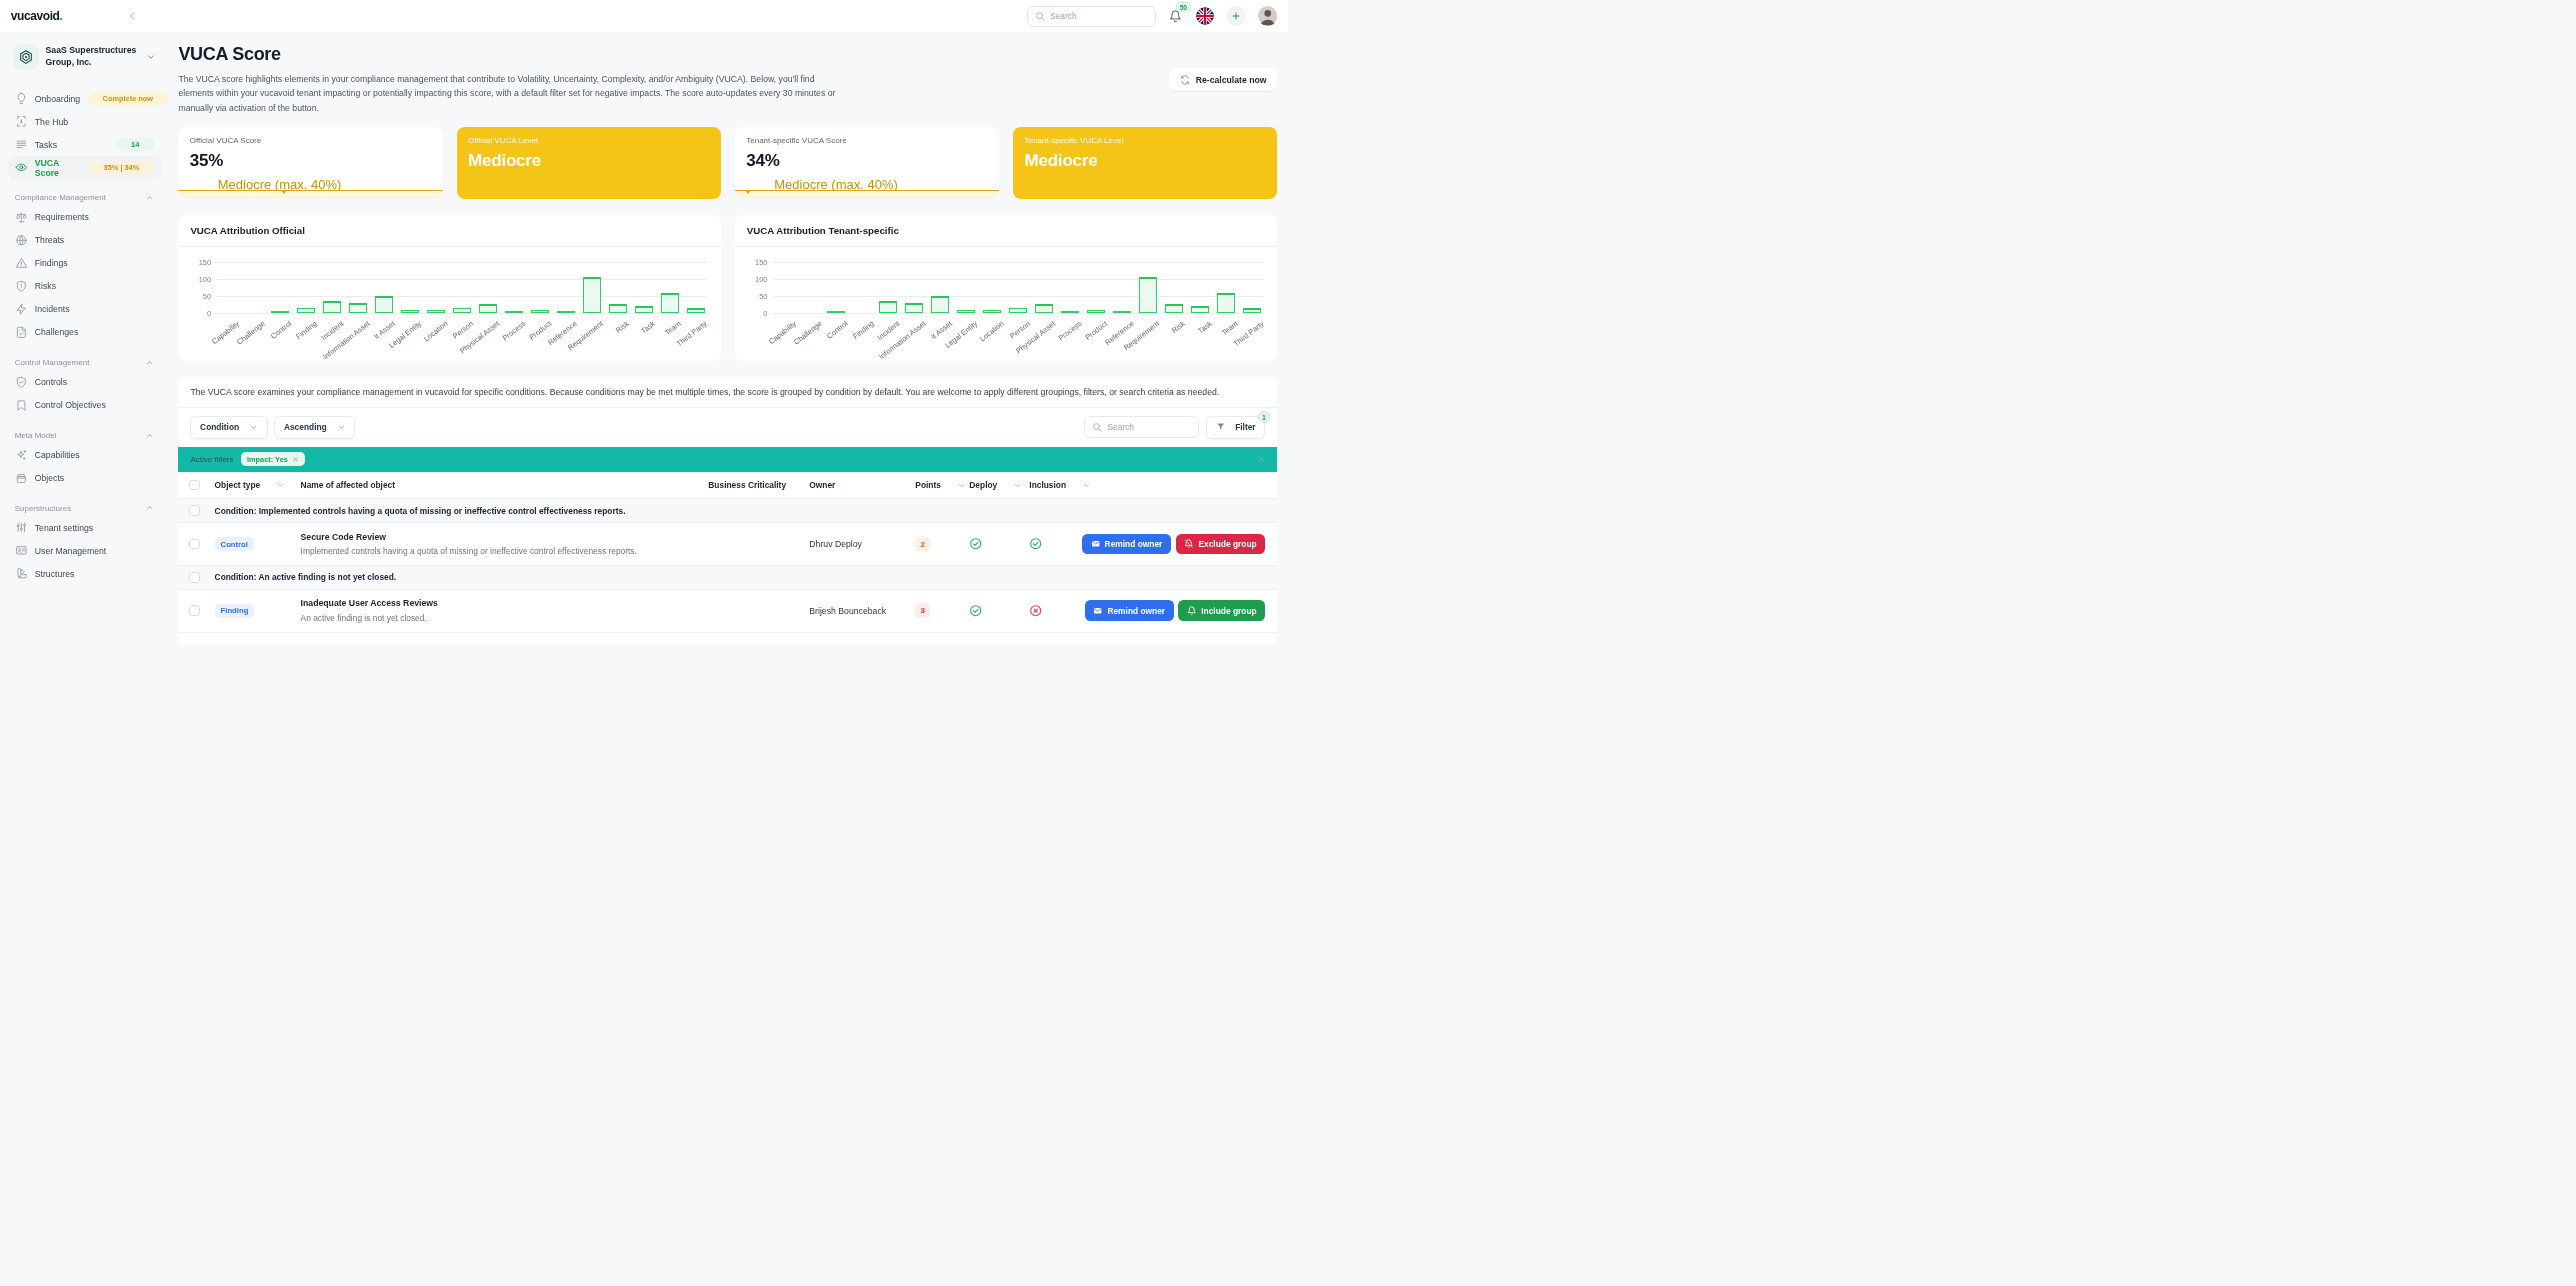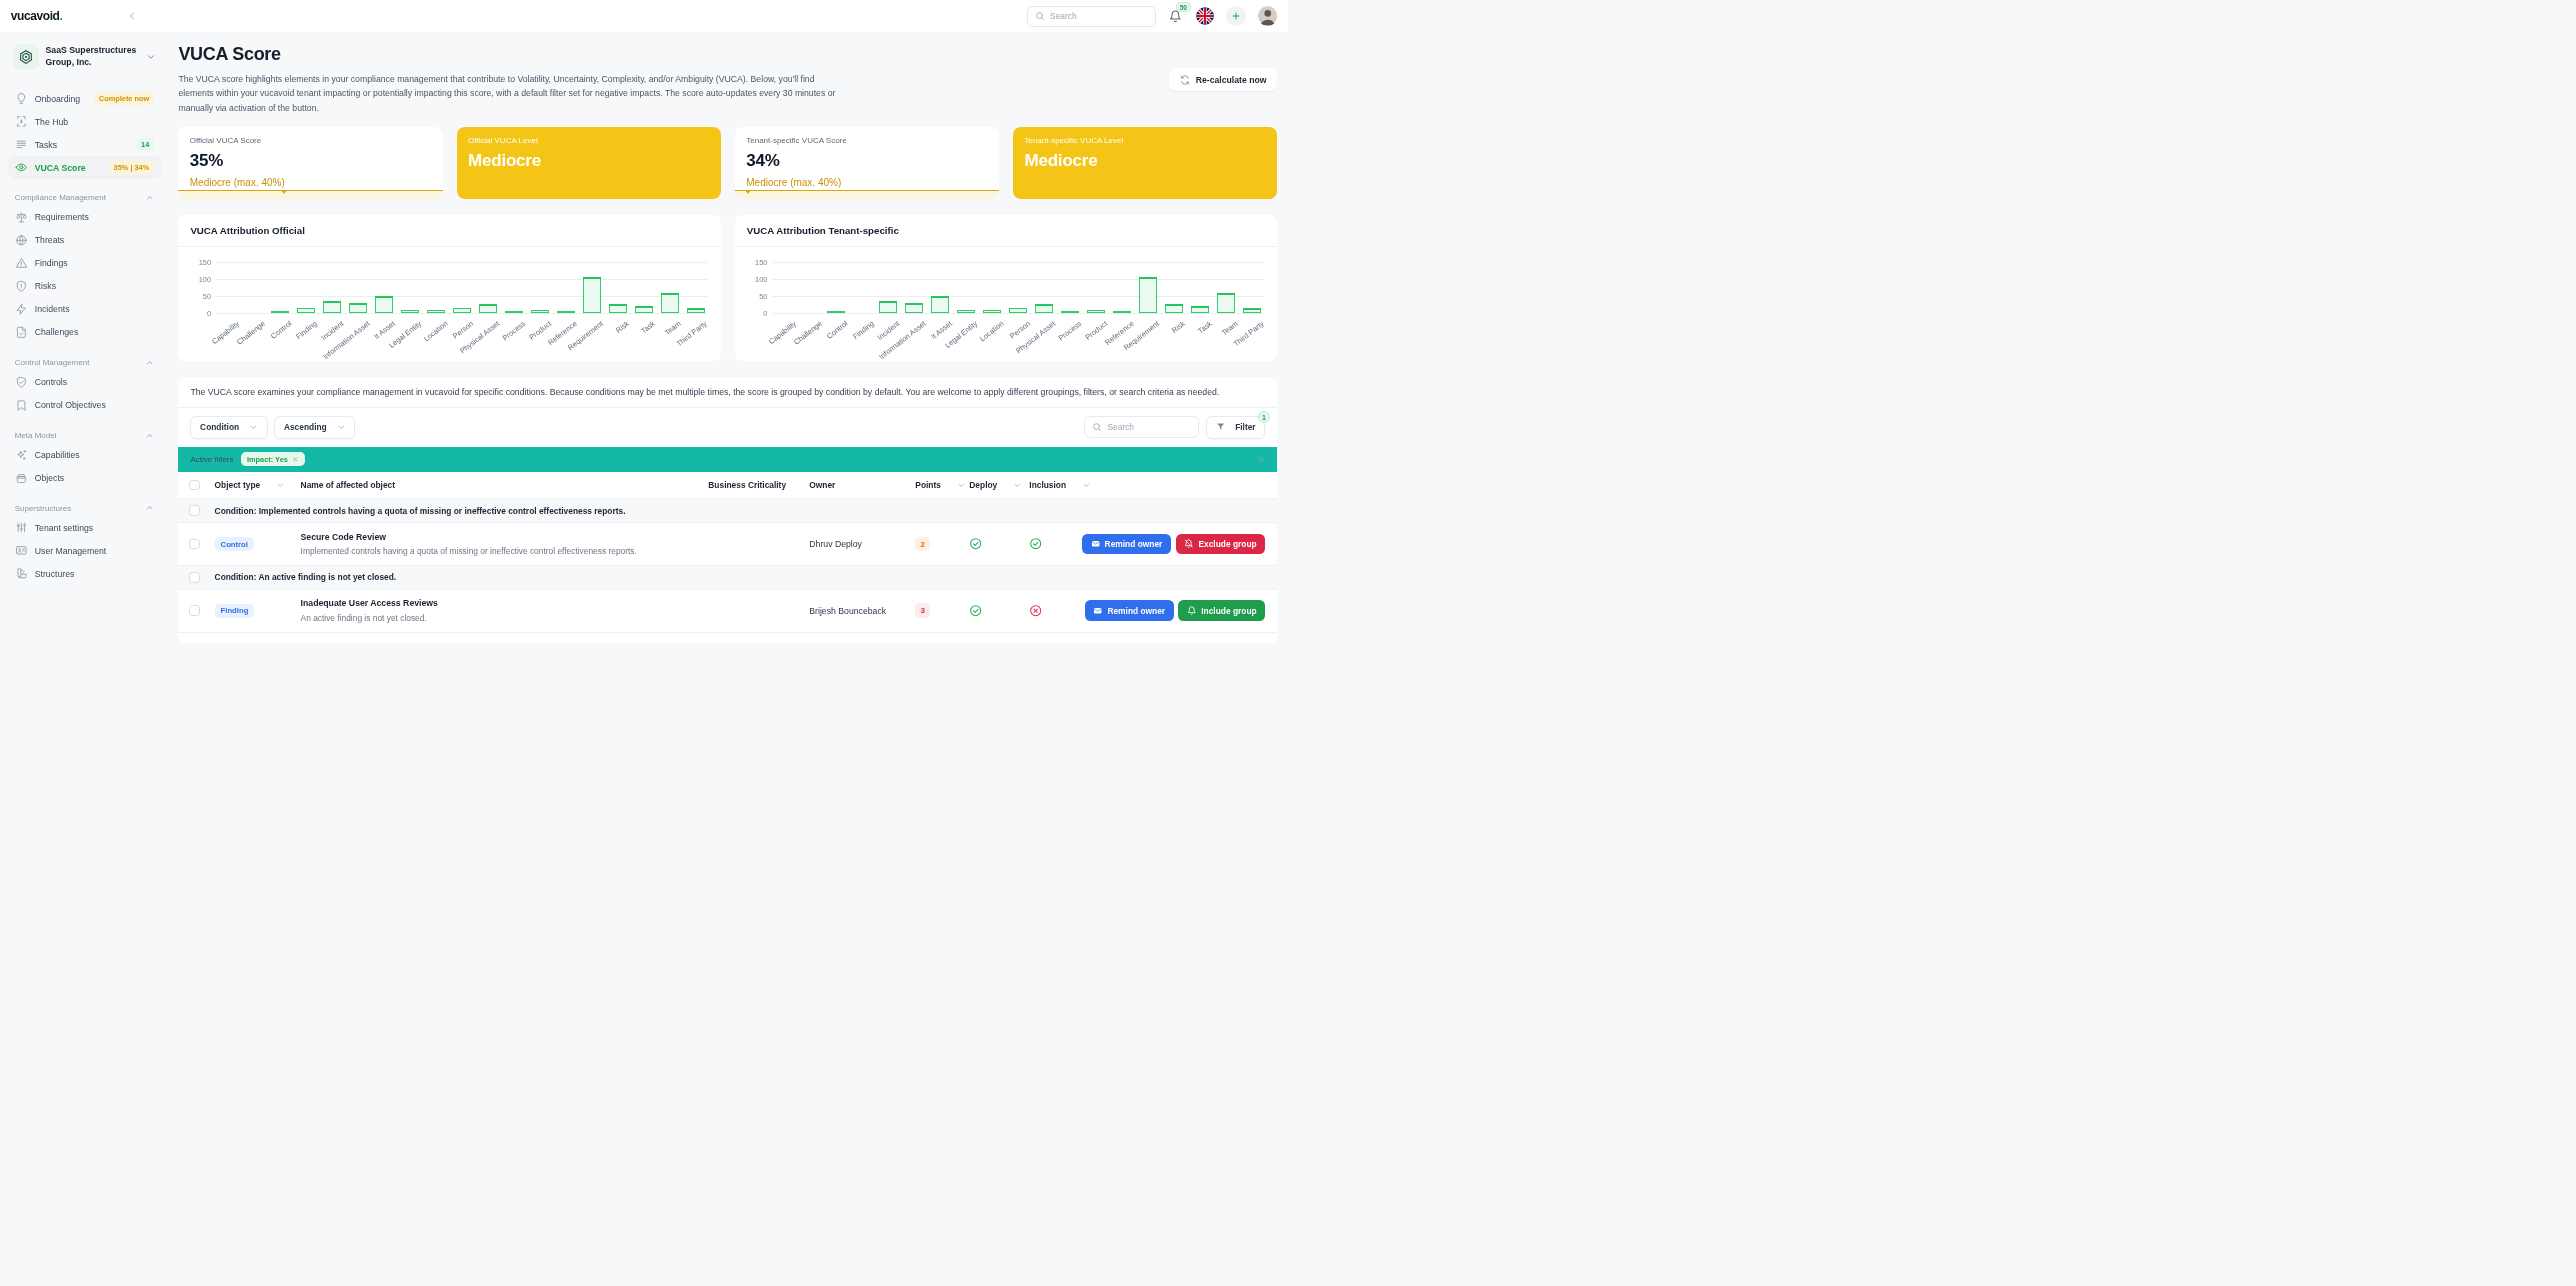--- a/index.html
+++ b/index.html
@@ -28,21 +28,21 @@
   .sidebar { width:169px; flex-shrink:0; padding:9.4px 8px 0 8px; }
   .org { display:flex; gap:6.7px; align-items:center; padding:2.7px 5.4px; }
   .org-avatar { width:25.5px; height:25.5px; border-radius:8px; background:#eaf4ee; display:flex; align-items:center; justify-content:center; color:#1c4e4a; flex-shrink:0; }
   .org-name { font-size:8.7px; font-weight:700; line-height:1.35; flex:1; color:#16202e; }
   .org-chev { color:#6b7686; }
   .nav { margin-top:14.8px; }
   .nav-item { display:flex; align-items:center; gap:7.4px; height:23px; padding:0 6.7px; border-radius:6.7px; font-size:8.7px; color:#3d4a5c; font-weight:500; cursor:pointer; }
   .nav-item .nicon { width:12.7px; height:12.7px; color:#98a1af; flex-shrink:0; }
   .nav-item.active { background:#f0f2f4; color:#18a24b; font-weight:700; }
   .nav-item.active .nicon { color:#18a24b; }
-  .nav-badge { margin-left:auto; font-size:7.4px; font-weight:700; padding:2px 5px; border-radius:4.7px; white-space:nowrap; }
+  .nav-badge { margin-left:auto; font-size:7.4px; font-weight:700; padding:2px 15px; border-radius:4.7px; white-space:nowrap; }
   .nav-badge.yellow { background:#fcf4d9; color:#cf9407; }
   .nav-badge.green  { background:#e9f8ef; color:#18a24b; }
   .nav-section { margin-top:14px; margin-bottom:3.4px; font-size:8px; color:#8a94a6; display:flex; justify-content:space-between; align-items:center; padding:0 6.7px; }
   .nav-section .chev { color:#8a94a6; }
 
   
   .main { flex:1; padding:8px 10.7px 0 9.4px; position:relative; min-width:0; }
   .page-title { font-size:18px; font-weight:800; letter-spacing:-0.3px; color:#141e2c; margin:4px 0 6.7px; }
   .page-desc { font-size:8.7px; color:#4a5668; line-height:1.7; max-width:664px; }
   .recalc { position:absolute; top:36px; right:10.7px; background:#fff; border:none; border-radius:6.7px; padding:6.7px 10.7px; font-size:8.7px; font-weight:700; color:#1c2634; display:flex; gap:6px; align-items:center; box-shadow:0 0.7px 1.3px rgba(16,24,40,.07); font-family:inherit; }
@@ -51,21 +51,21 @@
   
   .cards { display:grid; grid-template-columns:repeat(4,1fr); gap:14px; margin-top:10.7px; }
   .scorecard { position:relative; border-radius:8px; height:72px; overflow:hidden; }
   .scorecard.white { background:#fff; }
   .scorecard.yellow { background:#f4c516; }
   .sc-inner { padding:9.4px 11.4px; }
   .sc-label { font-size:8px; color:#5d6a7b; }
   .scorecard.yellow .sc-label { color:#fff; }
   .sc-value { font-size:17px; font-weight:800; color:#0f1826; margin-top:5.4px; letter-spacing:-0.2px; }
   .scorecard.yellow .sc-value { color:#fff; }
-  .sc-sub { font-size:10px; color:#c79104; margin-top:6px; }
+  .sc-sub { font-size:13px; color:#c79104; margin-top:6px;margin-left:28px; }
   .sc-bar { position:absolute; left:0; right:0; bottom:0; height:8.7px; background:#fbf6dd; border-top:1.3px solid #d9a614; }
   .sc-notch { position:absolute; top:-1.3px; width:0; height:0; border-left:3.4px solid transparent; border-right:3.4px solid transparent; border-top:4.7px solid #d9a614; }
 
   
   .charts { display:grid; grid-template-columns:1fr 1fr; gap:14px; margin-top:16px; }
   .chartcard { background:#fff; border-radius:8px; overflow:hidden; }
   .chart-title { font-size:9.7px; font-weight:700; padding:10px 12px; border-bottom:0.7px solid #eef1f3; color:#141e2c; }
   .chart-body { position:relative; height:114px; }
   .plot { position:absolute; left:38px; right:13.4px; top:12px; height:54px; }
   .gridline { position:absolute; left:0; right:0; height:0.7px; background:#e9edf0; }

